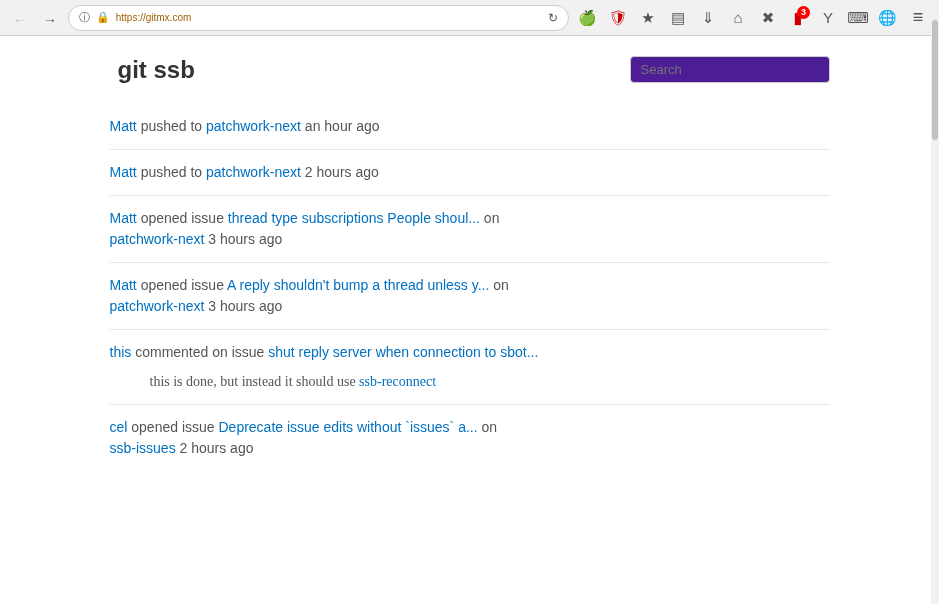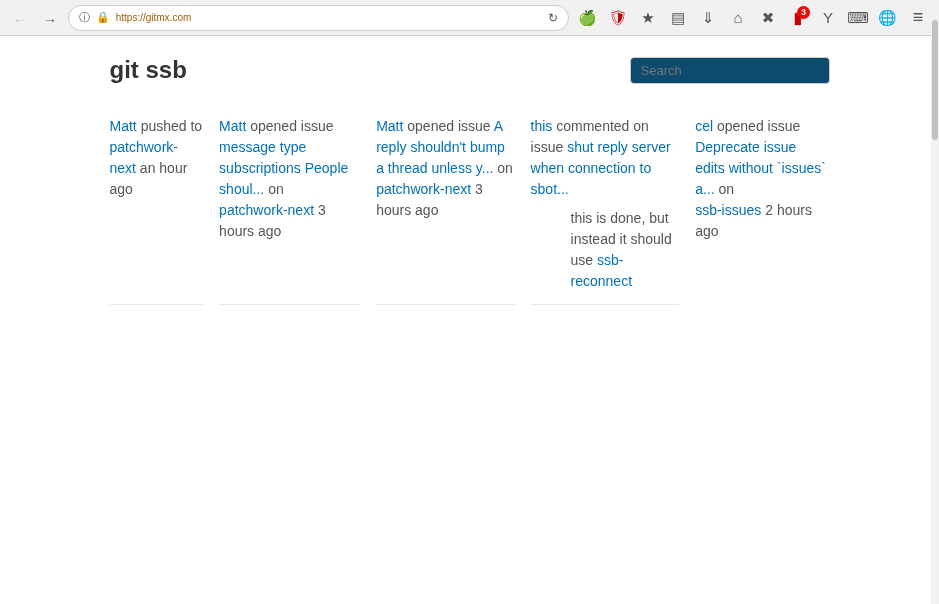--- a/index.html
+++ b/index.html
@@ -77,52 +77,54 @@
     .page-content {
       max-width: 760px;
       margin: 0 auto;
       padding: 20px 20px;
       display: flex;
       flex-direction: column;
     }
 
     .page-header {
       display: flex;
-      align-items: flex-end;
+      align-items: flex-start;
       justify-content: space-between;
       margin-bottom: 20px;
+      margin-left: 8px;
     }
     .page-title {
       font-size: 24px;
       font-weight: bold;
       color: #333;
     }
     .search-input {
       border: 1px solid #ccc;
       border-radius: 4px;
       padding: 5px 10px;
       font-size: 13px;
       width: 200px;
       color: #999;
-      background: #0c4a6e;
+      background: #4c1d95;
     }
 
     
-    .activity-list { display: flex; flex-direction: row; gap: 16px; }
+    .activity-list { display: flex; flex-direction: column; }
     .activity-item {
       padding: 12px 0;
       border-bottom: 1px solid #e8e8e8;
       line-height: 1.5;
     }
     .activity-item:last-child { border-bottom: none; }
     .link-blue { color: #0070c1; text-decoration: none; cursor: pointer; }
     .text-muted { color: #555; }
     .quote-block {
       margin: 8px 0 0 40px;
       color: #555;
+      font-family: Liberation Serif, serif;
     }
 
     
     .scroll-area {
       position: fixed;
       right: 0;
       top: 0;
       bottom: 0;
       width: 8px;
       background: #f1f1f1;
@@ -170,21 +172,22 @@
 
 <div class="page-content">
   <div class="page-header">
     <h1 class="page-title">git ssb</h1>
     <input class="search-input" type="text" placeholder="Search" style="">
   </div>
 
   <div class="activity-list" id="activity-list">
 
   <div class="activity-item"><a class="link-blue">Matt</a> <span class="text-muted">pushed to</span> <a class="link-blue">patchwork-next</a> <span class="text-muted">an hour ago</span></div>
-      <div class="activity-item"><a class="link-blue">Matt</a> <span class="text-muted">opened issue</span> <a class="link-blue">message type subscriptions People shoul...</a> <span class="text-muted">on</span><br><a class="link-blue">patchwork-next</a> <span class="text-muted">3 hours ago</span></div>
+      <div class="activity-item"><a class="link-blue">Matt</a> <span class="text-muted">pushed to</span> <a class="link-blue">patchwork-next</a> <span class="text-muted">2 hours ago</span></div>
+      <div class="activity-item"><a class="link-blue">Matt</a> <span class="text-muted">opened issue</span> <a class="link-blue">thread type subscriptions People shoul...</a> <span class="text-muted">on</span><br><a class="link-blue">patchwork-next</a> <span class="text-muted">3 hours ago</span></div>
       <div class="activity-item"><a class="link-blue">Matt</a> <span class="text-muted">opened issue</span> <a class="link-blue">A reply shouldn't bump a thread unless y...</a> <span class="text-muted">on</span><br><a class="link-blue">patchwork-next</a> <span class="text-muted">3 hours ago</span></div>
       <div class="activity-item"><a class="link-blue">this</a> <span class="text-muted">commented on issue</span> <a class="link-blue">shut reply server when connection to sbot...</a><div class="quote-block"><span class="text-muted">this is done, but instead it should use</span> <a class="link-blue">ssb-reconnect</a></div></div>
       <div class="activity-item"><a class="link-blue">cel</a> <span class="text-muted">opened issue</span> <a class="link-blue">Deprecate issue edits without `issues` a...</a> <span class="text-muted">on</span><br><a class="link-blue">ssb-issues</a> <span class="text-muted">2 hours ago</span></div>
     </div>
 </div>
 
 <div class="scroll-area">
   <div class="scroll-thumb"></div>
 </div>
 

